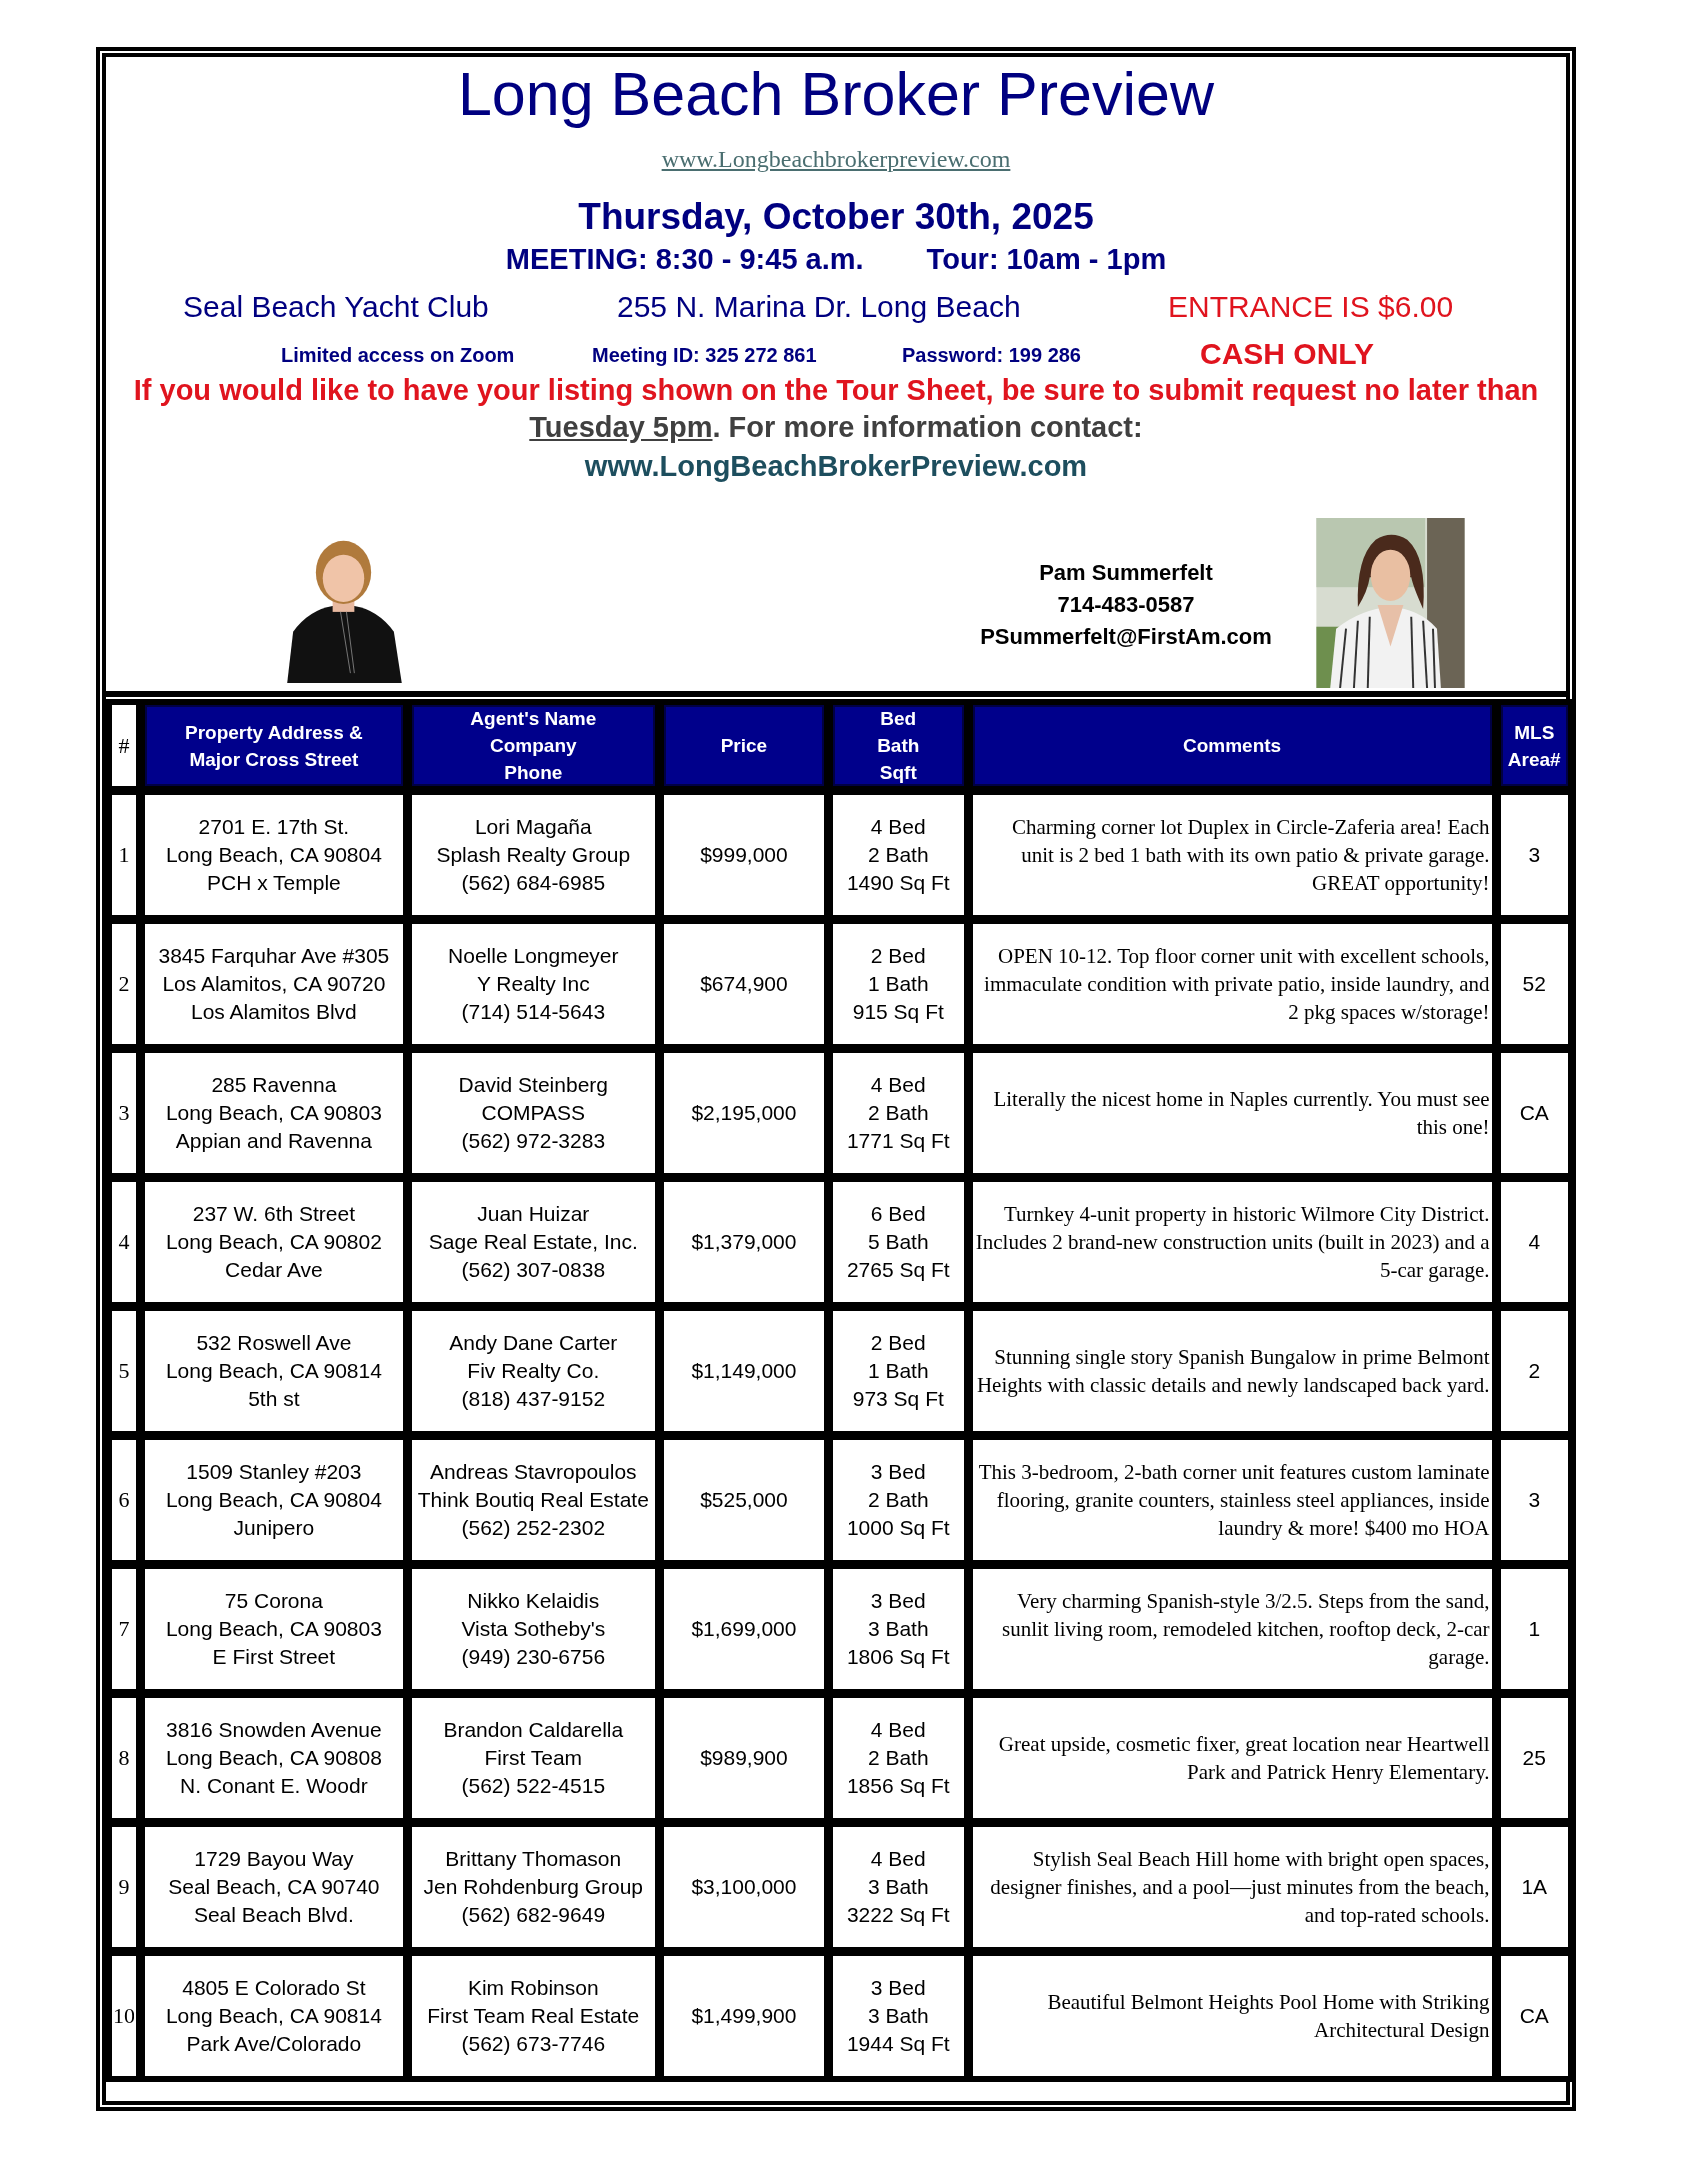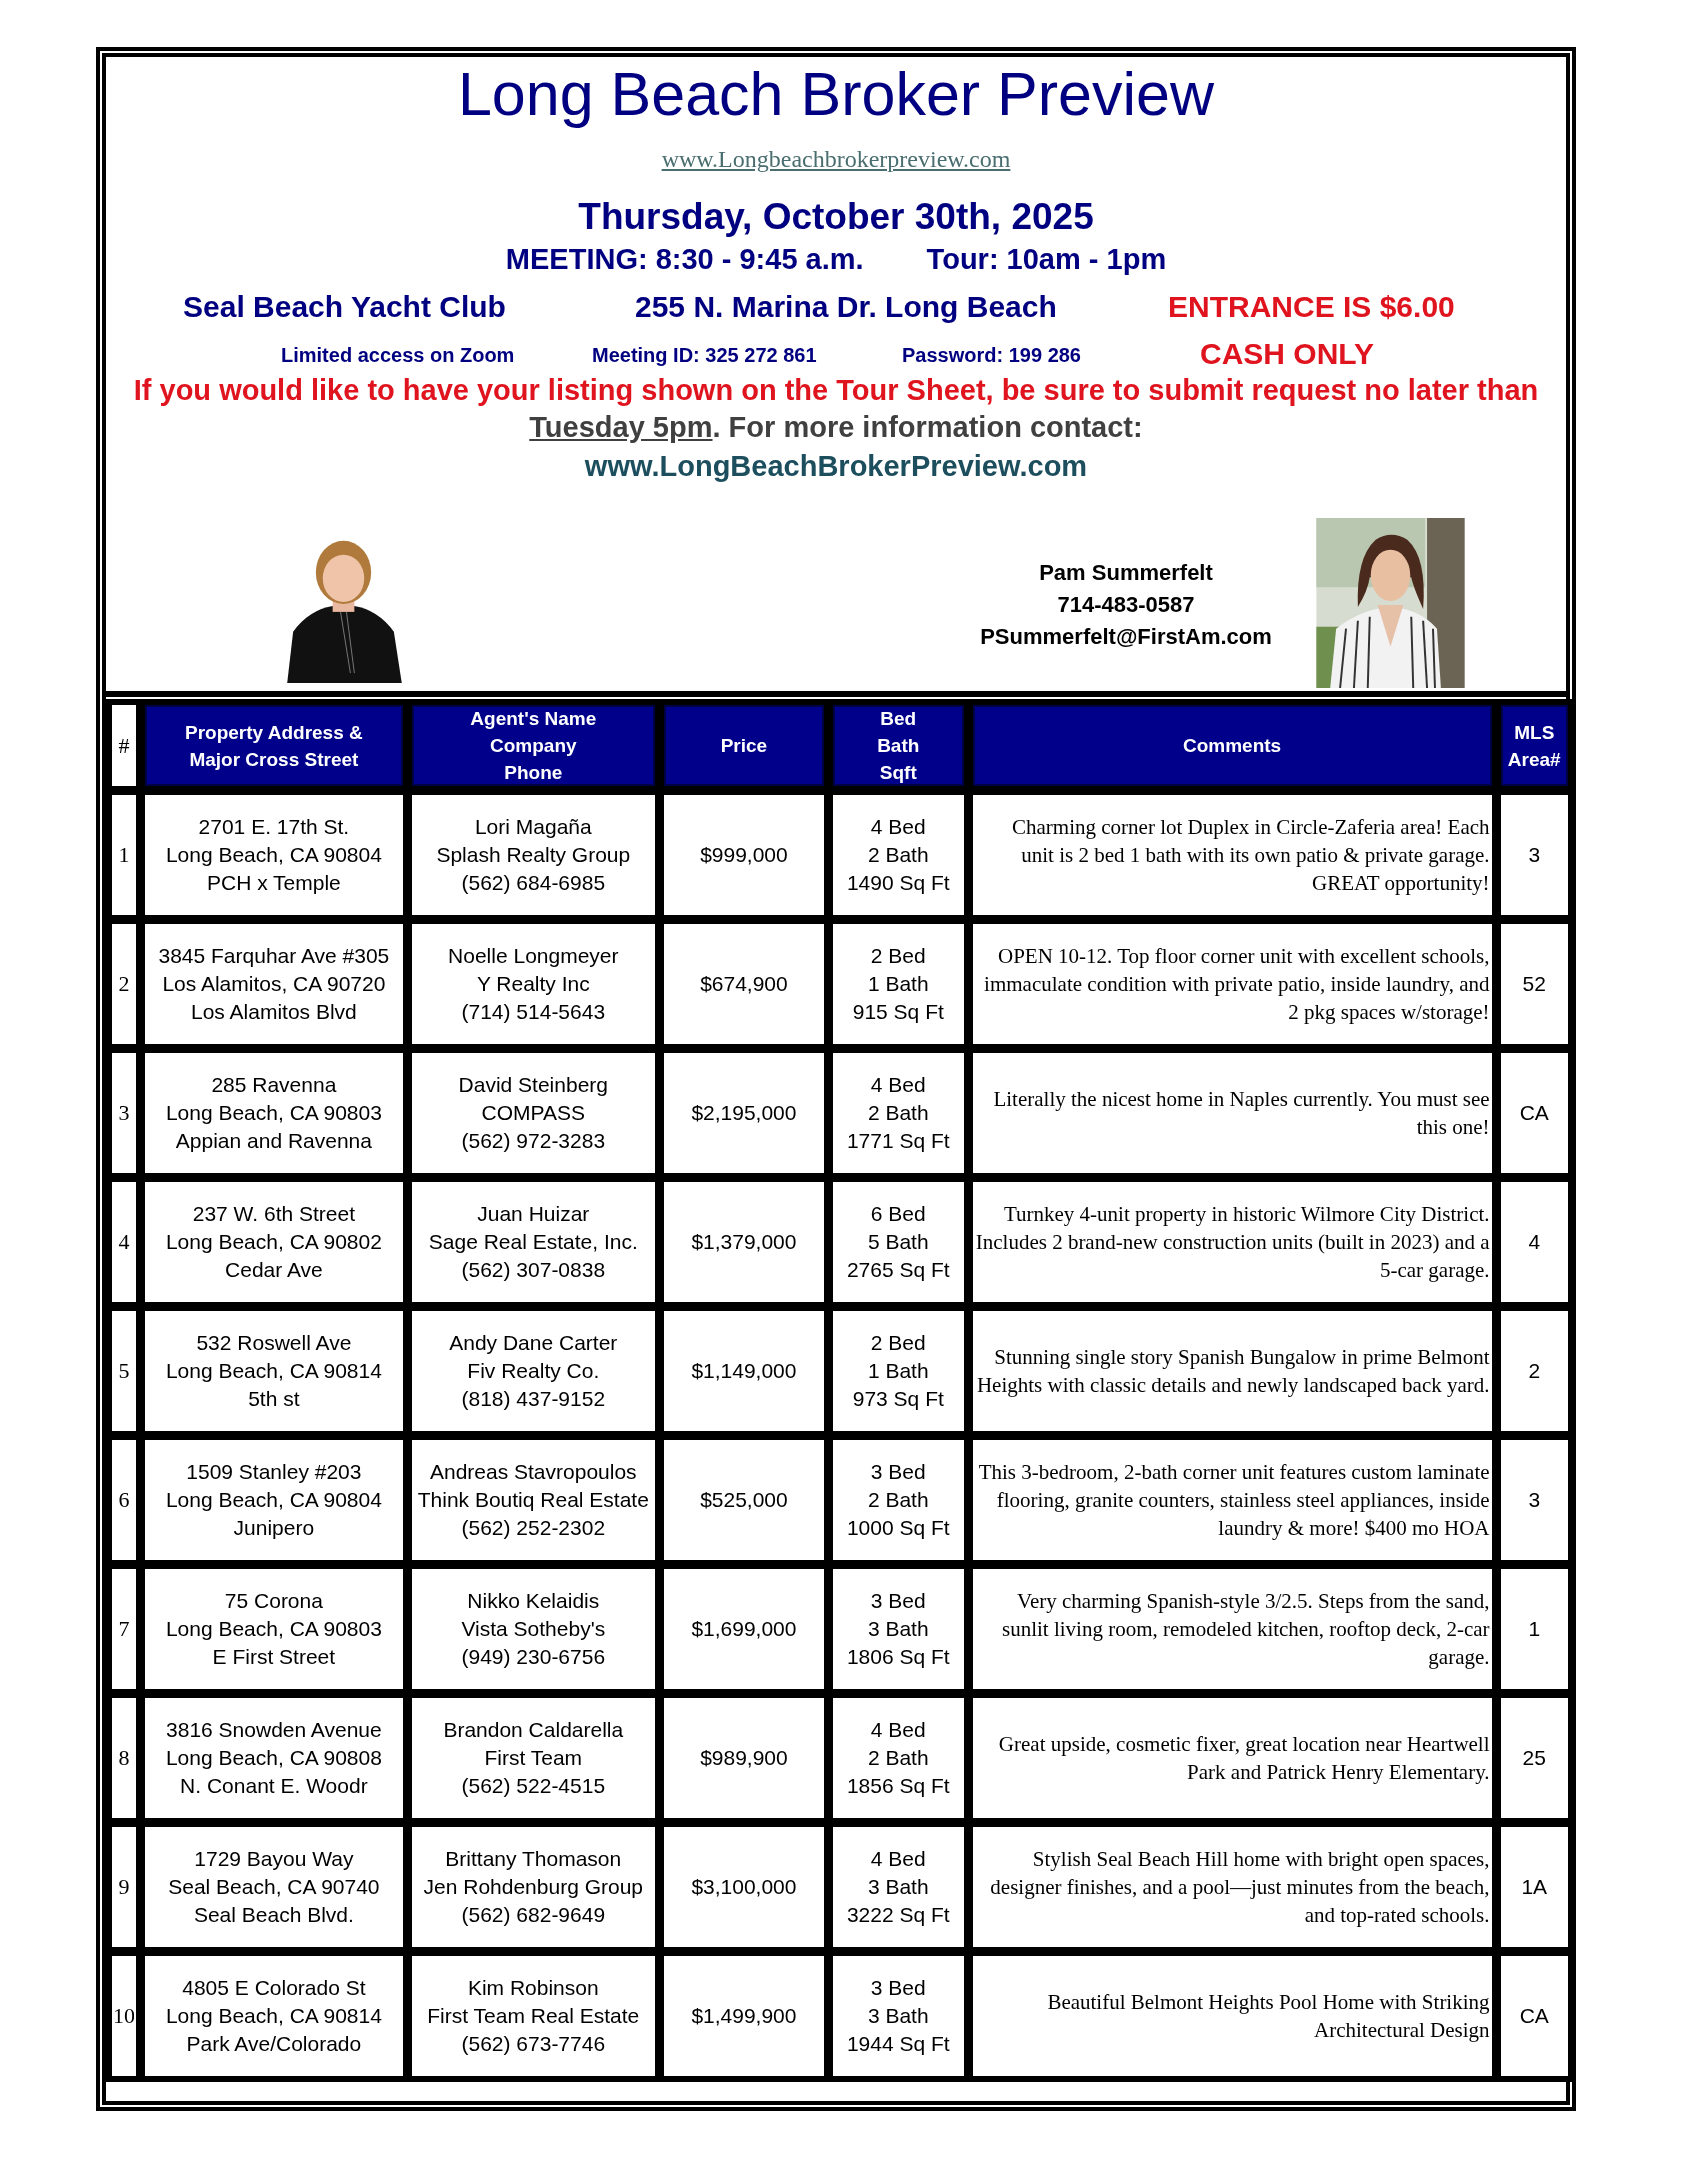--- a/index.html
+++ b/index.html
@@ -16,21 +16,21 @@
 
     .header-area { position: absolute; left: 0; top: 0; width: 100%; height: 779px; }
     .center { position: absolute; left: 0; width: 100%; text-align: center; white-space: nowrap; }
 
     .title { top: 2px; font-size: 61px; color: #000080; font-weight: normal; letter-spacing: 0px; }
     .site-link { top: 89px; font-family: "Liberation Serif", serif; font-size: 24px; color: #4a6e70; text-decoration: underline; }
     .date-line { top: 139px; font-size: 37px; font-weight: bold; color: #000080; }
     .meeting-line { top: 186px; font-size: 29px; font-weight: bold; color: #000080; }
     .meeting-line .gap { display: inline-block; width: 63px; }
 
-    .venue-row { position: absolute; top: 233px; font-size: 30px; font-weight: bold; white-space: nowrap; text-align: right; }
+    .venue-row { position: absolute; top: 233px; font-size: 30px; font-weight: normal; white-space: nowrap; text-align: right; }
     .navy { color: #000080; }
     .red { color: #e0141e; }
     .zoom-row { position: absolute; top: 287px; font-size: 20px; font-weight: bold; color: #000080; white-space: nowrap; }
     .cash-row { position: absolute; top: 280px; font-size: 30px; font-weight: bold; color: #e0141e; white-space: nowrap; }
 
     .notice1 { top: 317px; font-size: 29px; font-weight: bold; color: #e0141e; }
     .notice2 { top: 354px; font-size: 29px; font-weight: bold; color: #404040; }
     .notice2 .u { text-decoration: underline; }
     .contact-url { top: 393px; font-size: 29px; font-weight: bold; color: #1d4e5e; }
 
@@ -78,21 +78,21 @@
 
     <div class="header-area">
       <div class="center title">Long Beach Broker Preview</div>
       <div class="center site-link"><span>www.Longbeachbrokerpreview.com</span></div>
       <div class="center date-line">Thursday, October 30th, 2025</div>
       <div class="center meeting-line">
         <span>MEETING: 8:30 - 9:45 a.m.</span><span class="gap"></span><span>Tour: 10am - 1pm</span>
       </div>
 
       <div class="venue-row navy" style="left:77px;">Seal Beach Yacht Club</div>
-      <div class="venue-row navy" style="left:529px;">255 N. Marina Dr. Long Beach</div>
+      <div class="venue-row navy" style="left:511px;">255 N. Marina Dr. Long Beach</div>
       <div class="venue-row red" style="left:1062px;">ENTRANCE IS $6.00</div>
 
       <div class="zoom-row" style="left:175px;">Limited access on Zoom</div>
       <div class="zoom-row" style="left:486px;">Meeting ID: 325 272 861</div>
       <div class="zoom-row" style="left:796px;">Password: 199 286</div>
       <div class="cash-row" style="left:1094px;">CASH ONLY</div>
 
       <div class="center notice1">If you would like to have your listing shown on the Tour Sheet, be sure to submit request no later than</div>
       <div class="center notice2">
         <span class="u">Tuesday 5pm</span><span>. For more information contact:</span>

